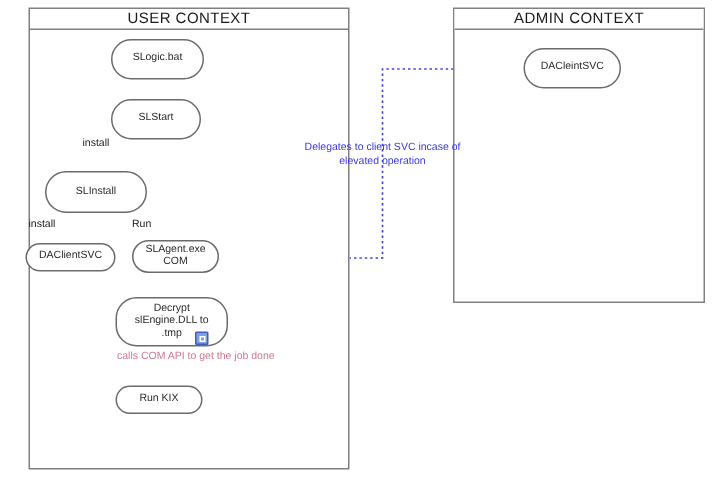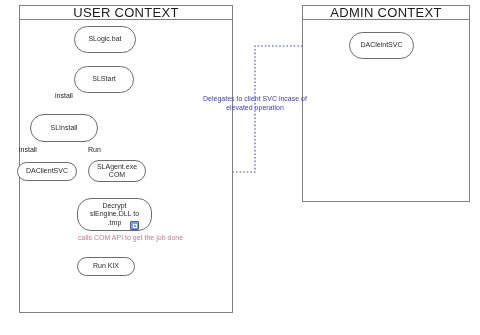--- a/index.html
+++ b/index.html
@@ -27,21 +27,21 @@
     box-sizing: border-box;
   }
   .ctx-title {
     position: absolute;
     left: 0;
     top: 0;
     width: 100%;
     height: 14px;
     line-height: 14px;
     text-align: center;
-    font-size: 13px;
+    font-size: 10px;
     color: #1a1a1a;
     border-bottom: 1.5px solid #808080;
     box-sizing: border-box;
     letter-spacing: 0.3px;
     background: #ffffff;
   }
   .node {
     position: absolute;
     border: 1.3px solid #6b6b6b;
     border-radius: 14px;

